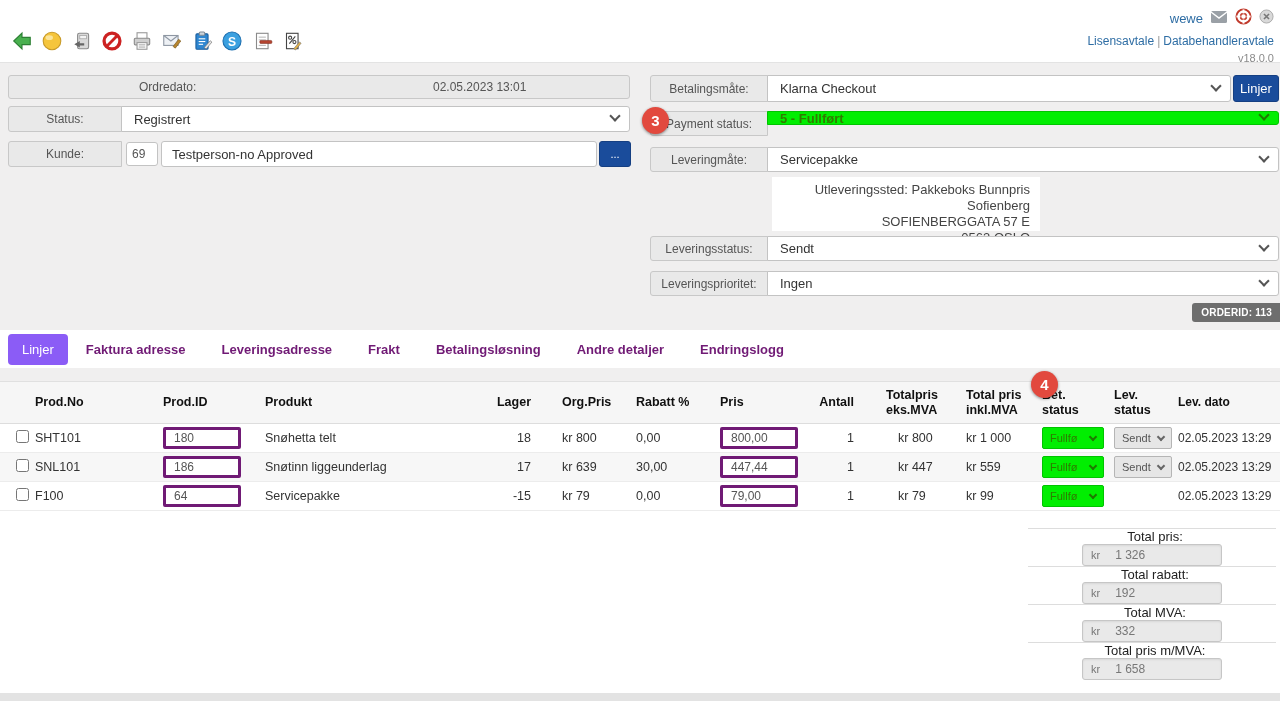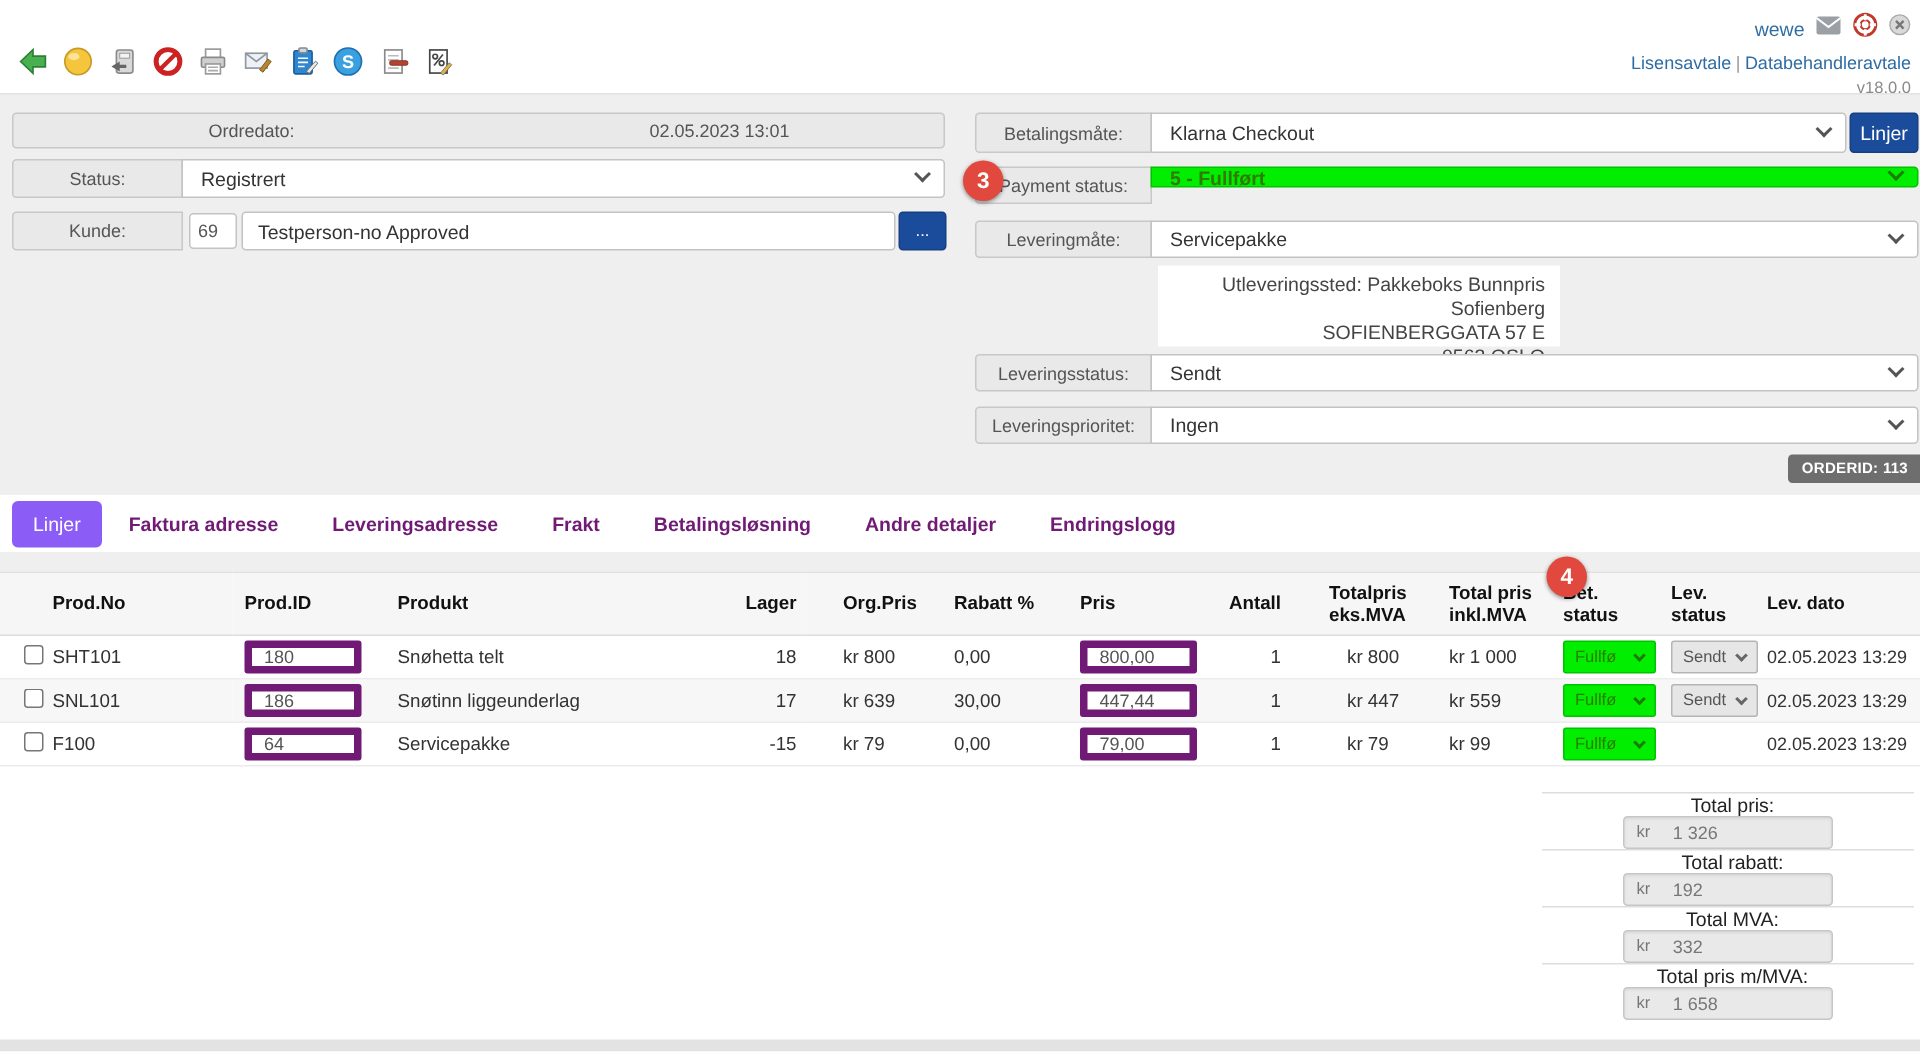--- a/index.html
+++ b/index.html
@@ -58,21 +58,21 @@
   .c-orgpris { padding-left:27px; }
   .c-rabatt { padding-left:16px; }
   .c-pris { padding-left:20px; }
   .c-antall { text-align:right; padding-right:16px; }
   .c-toteks { padding-left:16px; }
   td.c-toteks { padding-left:28px; }
   .c-totinkl { padding-left:16px; }
   .c-bet { padding-left:10px; }
   .c-lev { padding-left:10px; }
   .c-dato { padding-left:4px; font-size:12px; }
-  .cell-input { width:78px; height:22px; border:5px solid #701a75; border-radius:2px; font-size:12px; color:#555; padding:0 8px; font-family:"Liberation Sans",sans-serif; background:#fff; }
+  .cell-input { width:78px; height:22px; border:3px solid #701a75; border-radius:2px; font-size:12px; color:#555; padding:0 8px; font-family:"Liberation Sans",sans-serif; background:#fff; }
   .mini-sel { width:62px; height:22px; border-radius:2px; display:flex; align-items:center; justify-content:space-between; padding:0 7px; font-size:11px; cursor:pointer; }
   .mini-sel .chev { width:6px; height:6px; border-right:2px solid; border-bottom:2px solid; transform:rotate(45deg); margin-top:-3px; }
   .mini-sel.g { background:#01ee01; border:1px solid #00c400; color:#2f7a00; }
   .mini-sel.g .chev { border-color:#1e7a00; }
   .mini-sel.s { width:58px; background:#e6e6e6; border:1px solid #b5b5b5; color:#555; }
   .mini-sel.s .chev { border-color:#666; }
   .rowcb { width:13px; height:13px; }
 
   
   .totals { position:absolute; left:1028px; top:528px; width:248px; }

